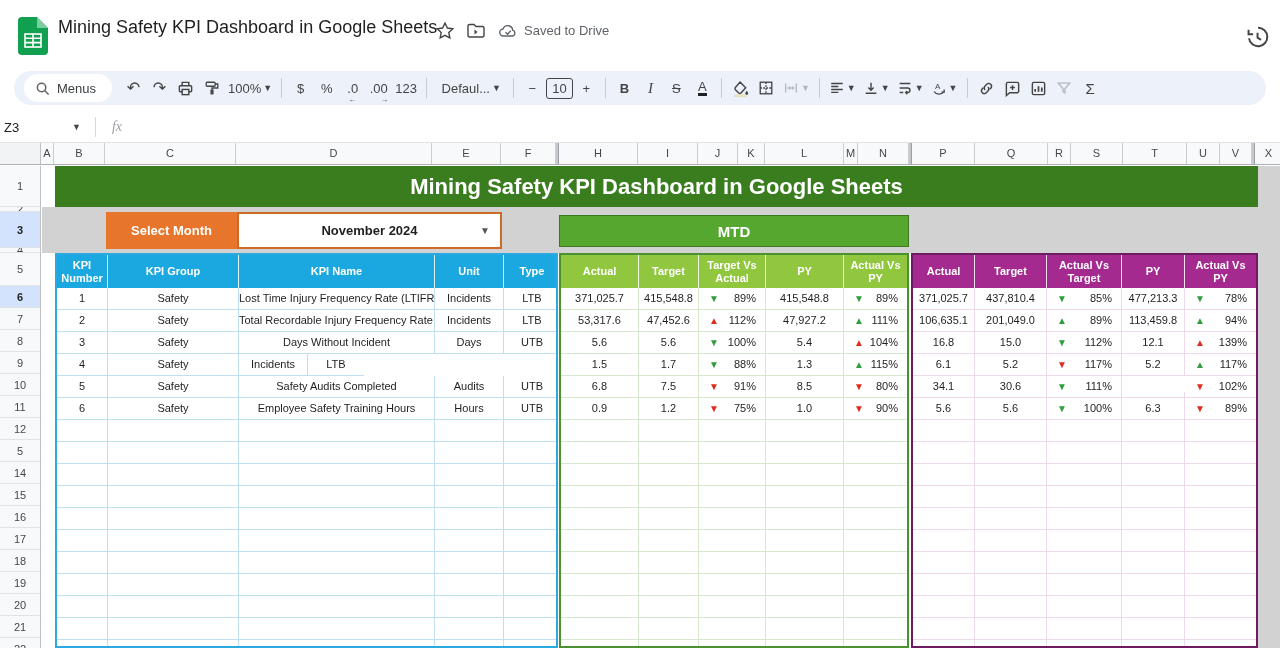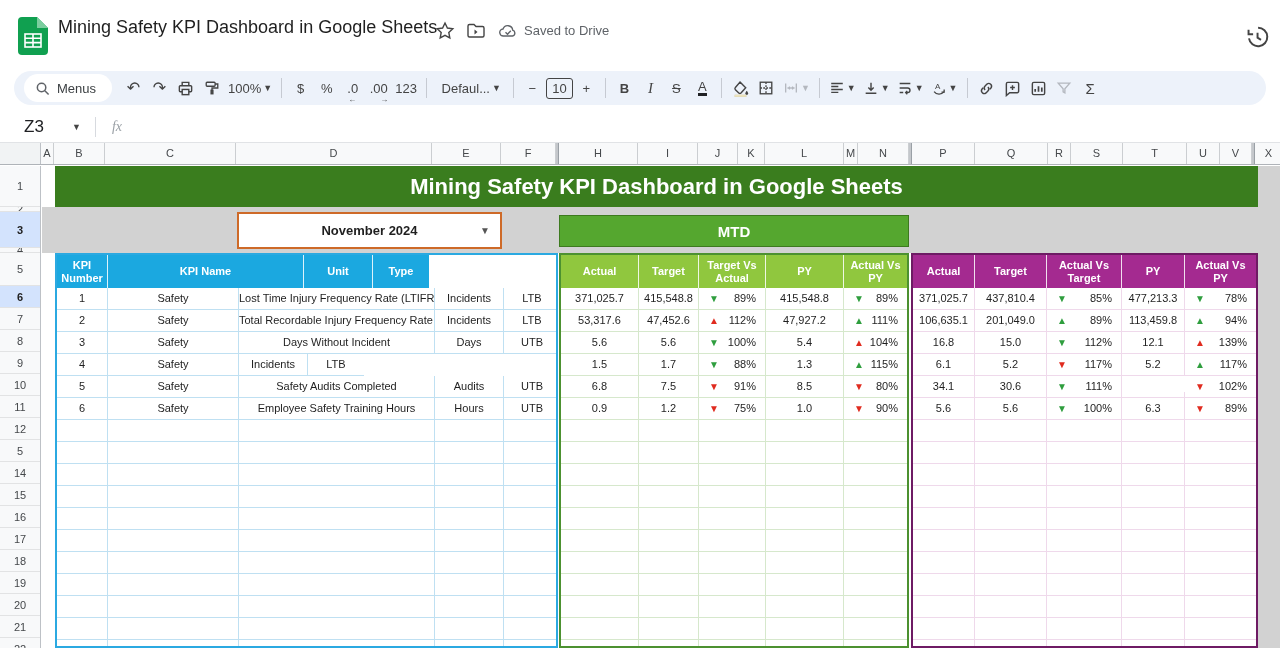--- a/index.html
+++ b/index.html
@@ -37,21 +37,21 @@
   #font-size-box{width:27px;height:21px;border:1px solid #444;border-radius:3px;text-align:center;
     line-height:19px;font-size:13px;}
   .u-bar{border-bottom:3px solid #202124;line-height:1.05;}
   .stk{position:relative;}
   .stk .mini{position:absolute;font-size:8px;bottom:-3px;}
   svg{display:block;}
 
   
   #formula-bar{position:absolute;top:112px;left:0;width:1280px;height:30px;background:#fff;
     display:flex;align-items:center;}
-  #name-box{width:72px;padding-left:24px;font-size:17px;color:#202124;}
+  #name-box{width:72px;padding-left:4px;font-size:13px;color:#202124;}
   #name-caret{font-size:9px;color:#444;margin-right:14px;}
   .fbar-sep{width:1px;height:20px;background:#D7DADF;}
   #fx-label{font-style:italic;font-size:14px;color:#9AA0A6;margin-left:16px;font-family:"Liberation Serif",serif;}
 
   
   #col-headers{position:absolute;top:142px;left:0;width:1280px;height:23px;background:#F8F9FA;
     border-top:1px solid #E1E3E6;border-bottom:1px solid #AFB3B8;display:flex;}
   #corner-box{width:41px;height:100%;border-right:1px solid #BDC1C6;background:#F1F3F4;flex:none;}
   .col-h{height:100%;border-right:1px solid #CBCED1;font-size:11px;color:#45484B;text-align:center;
     line-height:21px;flex:none;overflow:hidden;}
@@ -325,28 +325,30 @@
       <div class="row-h" style="height: 22px;">18</div>
       <div class="row-h" style="height: 22px;">19</div>
       <div class="row-h" style="height: 22px;">20</div>
       <div class="row-h" style="height: 22px;">21</div>
       <div class="row-h" style="height: 22px;">22</div>
     </div>
   <div id="content">
     <div id="right-gray"></div>
     <div id="banner">Mining Safety KPI Dashboard in Google Sheets</div>
     <div id="gray-band"></div>
+    <div id="select-month">Select Month</div>
     <div id="month-dropdown">
       <span>November 2024</span>
       <span class="dd-caret">▼</span>
     </div>
     <div id="mtd-banner" class="section-banner">MTD</div>
     <div id="kpi-table" class="sheet-table">
         <div class="t-head">
           <div class="hc" style="width: 51px;">KPI Number</div>
+          <div class="hc" style="width: 131px;">KPI Group</div>
           <div class="hc" style="width: 196px;">KPI Name</div>
           <div class="hc" style="width: 69px;">Unit</div>
           <div class="hc" style="width: 56px;">Type</div>
         </div>
         <div class="t-row">
           <div class="c" style="width: 51px;">1</div>
           <div class="c" style="width: 131px;">Safety</div>
           <div class="c" style="width: 196px;">Lost Time Injury Frequency Rate (LTIFR)</div>
           <div class="c" style="width: 69px;">Incidents</div>
           <div class="c" style="width: 56px;">LTB</div>

